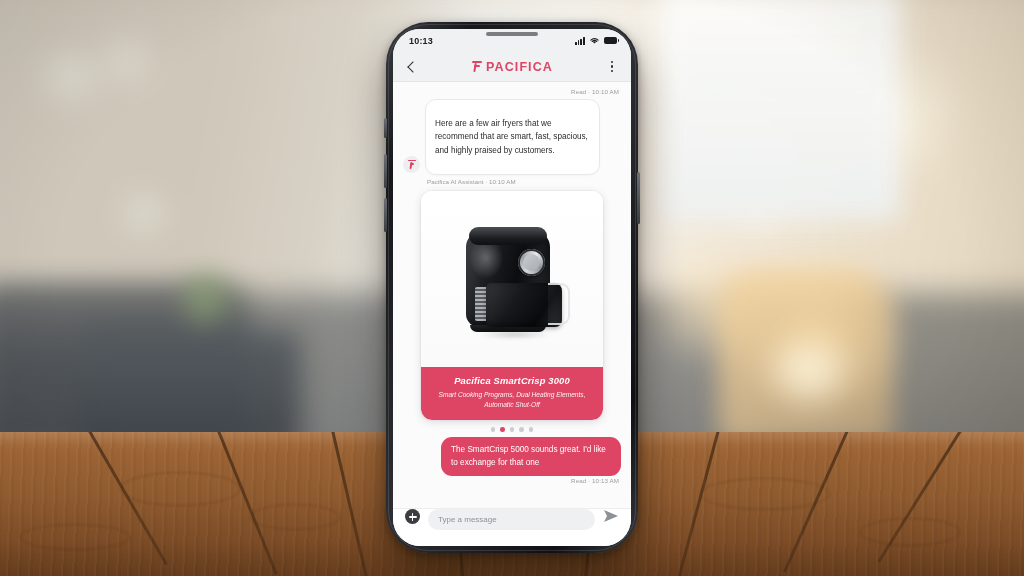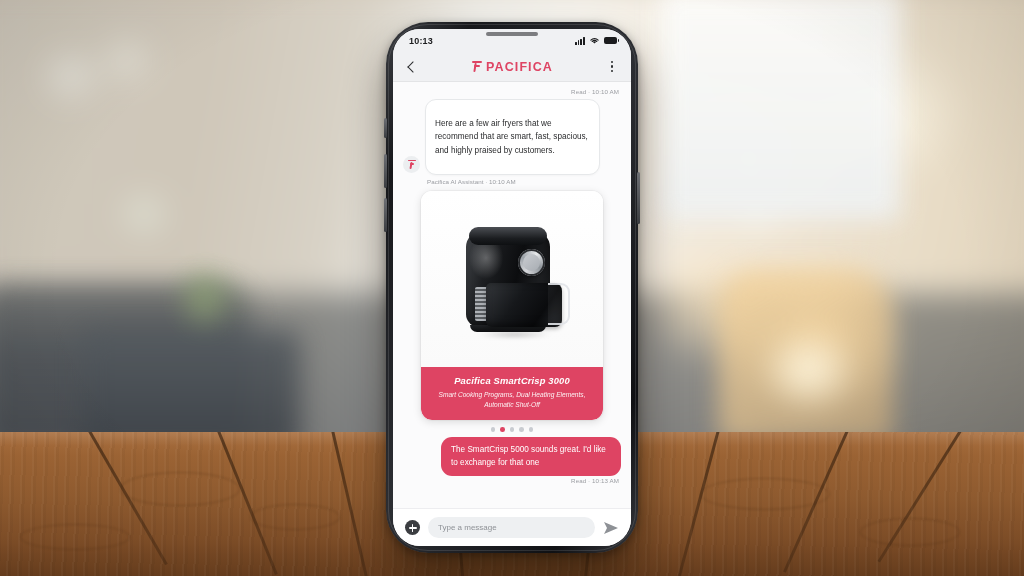--- a/index.html
+++ b/index.html
@@ -300,21 +300,21 @@
   .bubble-user {
     background:#de4463; color:#fff; border-radius:11px;
     padding:7px 10px; max-width:180px;
     font-size:8.2px; line-height:1.55;
   }
 
   
   .inputbar {
     flex:0 0 38px; height:38px; background:#fff;
     border-top:1px solid #ededf0;
-    display:flex; align-items:center; gap:8px; padding:0 12px;
+    display:flex; align-items:flex-start; gap:8px; padding:0 12px;
   }
   .plus-btn {
     flex:0 0 15px; width:15px; height:15px; border-radius:50%;
     background:#3b3d41; position:relative; cursor:pointer;
   }
   .plus-btn::before, .plus-btn::after{
     content:""; position:absolute; background:#fff; border-radius:1px;
   }
   .plus-btn::before{ left:3.5px; top:6.9px; width:8px; height:1.8px; }
   .plus-btn::after { left:6.6px; top:3.8px; width:1.8px; height:8px; }

